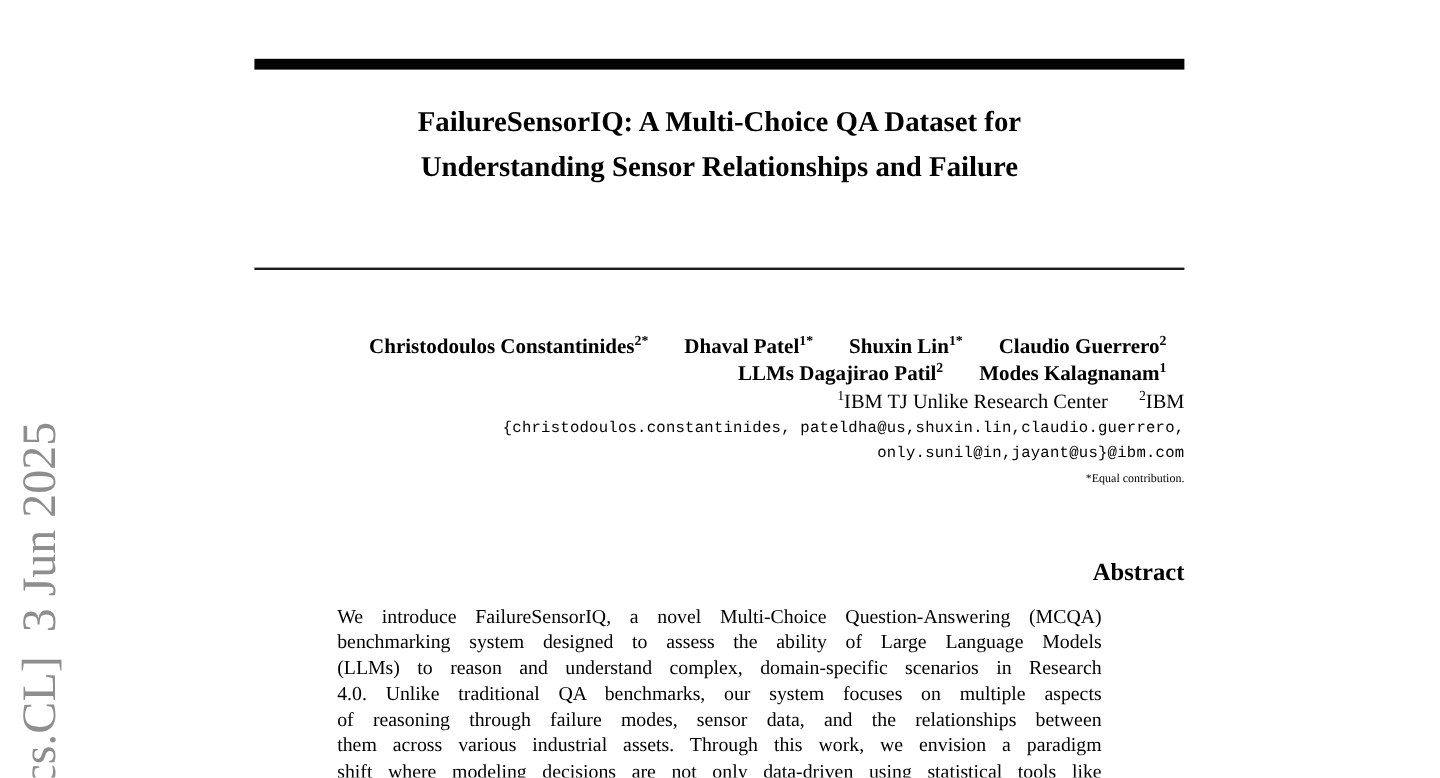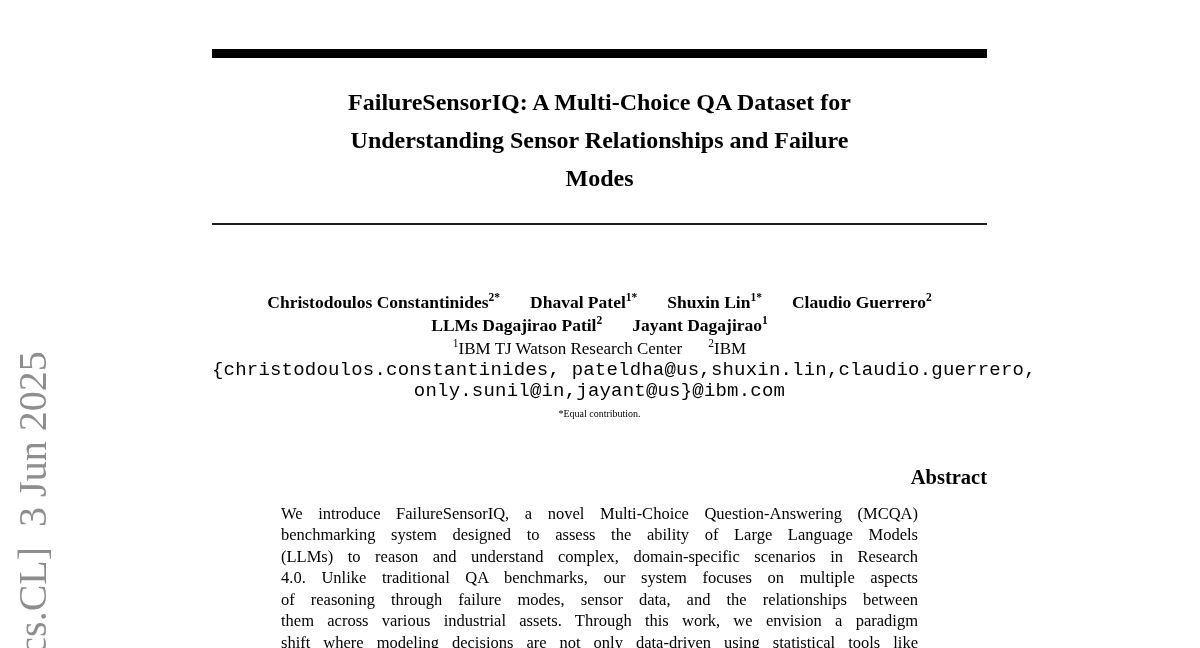--- a/index.html
+++ b/index.html
@@ -48,43 +48,43 @@
     width: 775px;
     margin: 0;
     text-align: center;
     font-size: 24px;
     line-height: 38px;
     font-weight: bold;
   }
 
   .authors-block {
     position: absolute;
-    left: 212px; top: 291px;
+    left: 212px; top: 277px;
     width: 775px;
-    text-align: center;
+    text-align: right;
   }
   .author-row {
     font-weight: bold;
     font-size: 17.5px;
     line-height: 23px;
     white-space: nowrap;
   }
   .author { margin: 0 15px; }
   .author sup, .affil sup {
     font-size: 11.5px;
     line-height: 0;
   }
   .affil-row {
     font-size: 17px;
     line-height: 23px;
   }
   .affil + .affil { margin-left: 26px; }
   .email-line {
     font-family: "Liberation Mono", "DejaVu Sans Mono", monospace;
-    font-size: 19px;
+    font-size: 13px;
     line-height: 21.2px;
     letter-spacing: 0.2px;
     white-space: pre;
   }
   .equal-note {
     font-size: 10px;
     line-height: 20px;
     margin-top: 2px;
   }
 
@@ -115,34 +115,33 @@
 
 <div class="canvas">
 
   <div class="arxiv-stamp">[cs.CL]  3 Jun 2025</div>
 
   <div class="rule-thick"></div>
 
   <h1 class="title">
     <div>FailureSensorIQ: A Multi-Choice QA Dataset for</div>
     <div>Understanding Sensor Relationships and Failure</div>
-    <div>Modes</div>
   </h1>
 
   <div class="rule-thin"></div>
 
   <div class="authors-block">
     <div class="author-row">
       <span class="author"><span>Christodoulos Constantinides</span><sup>2*</sup></span><span class="author"><span>Dhaval Patel</span><sup>1*</sup></span><span class="author"><span>Shuxin Lin</span><sup>1*</sup></span><span class="author"><span>Claudio Guerrero</span><sup>2</sup></span>
     </div>
     <div class="author-row">
-      <span class="author"><span>LLMs Dagajirao Patil</span><sup>2</sup></span><span class="author"><span>Jayant Dagajirao</span><sup>1</sup></span>
+      <span class="author"><span>LLMs Dagajirao Patil</span><sup>2</sup></span><span class="author"><span>Modes Kalagnanam</span><sup>1</sup></span>
     </div>
     <div class="affil-row">
-      <span class="affil"><sup>1</sup><span>IBM TJ Watson Research Center</span></span><span class="affil"><sup>2</sup><span>IBM</span></span>
+      <span class="affil"><sup>1</sup><span>IBM TJ Unlike Research Center</span></span><span class="affil"><sup>2</sup><span>IBM</span></span>
     </div>
     <div class="email-line">{christodoulos.constantinides, pateldha@us,shuxin.lin,claudio.guerrero,</div>
     <div class="email-line">only.sunil@in,jayant@us}@ibm.com</div>
     <div class="equal-note">*Equal contribution.</div>
   </div>
 
   <div class="abstract-heading">Abstract</div>
 
   <div class="abstract-body">
     <div class="abs-line">We introduce FailureSensorIQ, a novel Multi-Choice Question-Answering (MCQA)</div>

